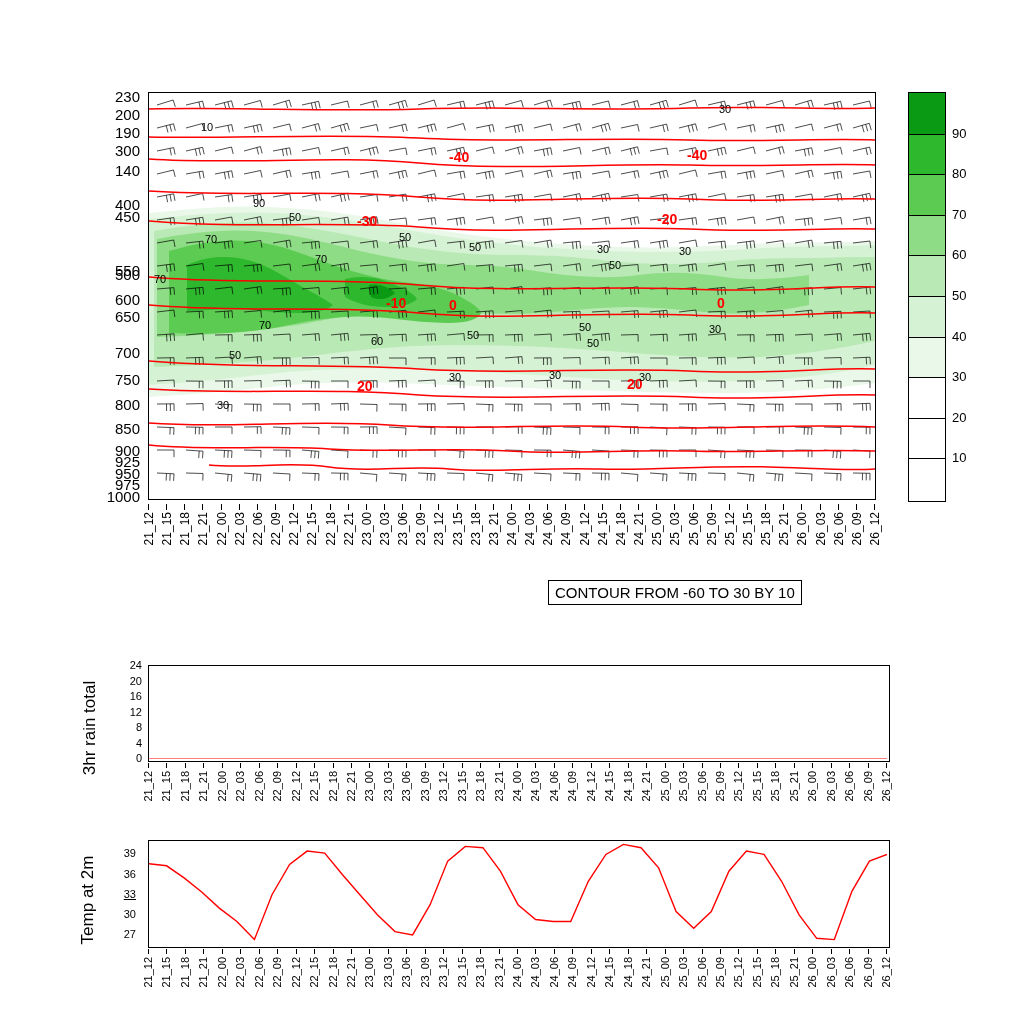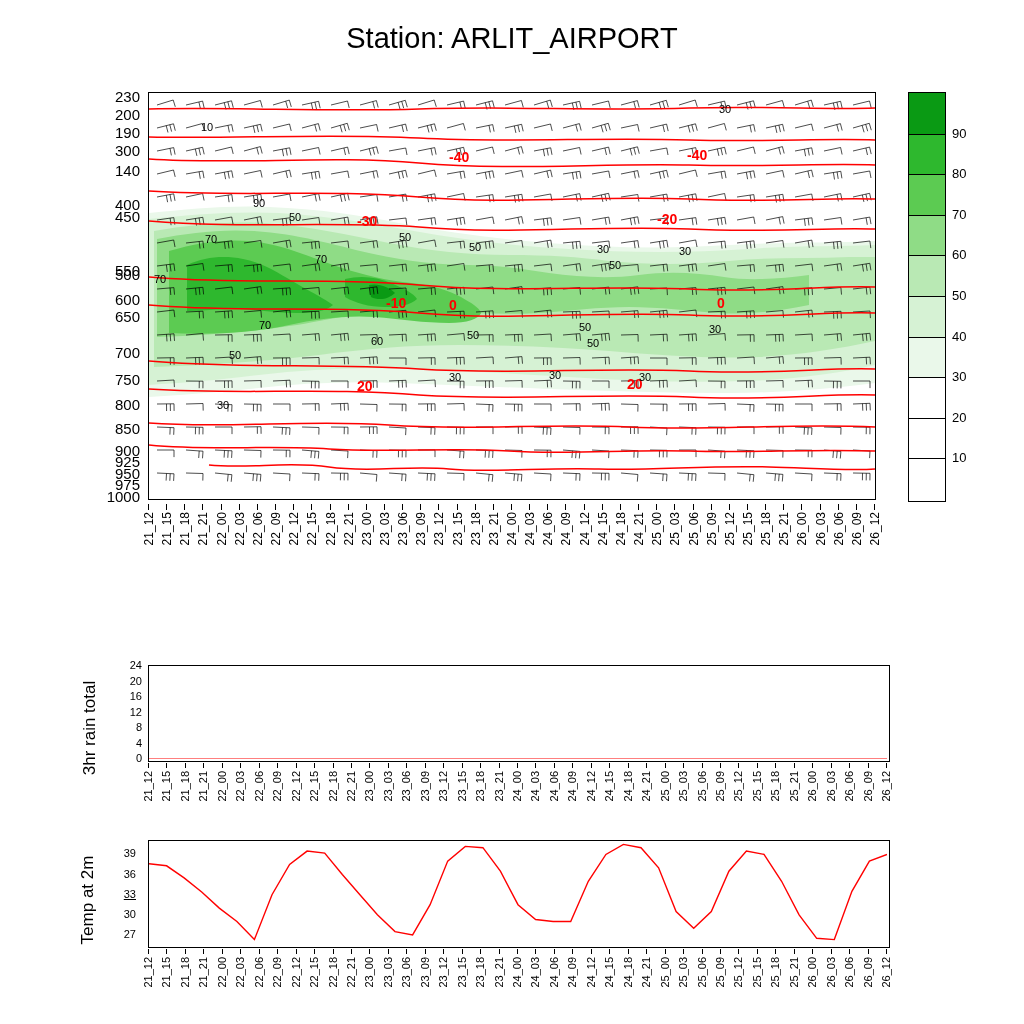--- a/index.html
+++ b/index.html
@@ -54,21 +54,20 @@
   }
   .p-xtickmark{position:absolute;width:1px;background:#000;height:5px;}
 
   svg{display:block;}
 </style>
 </head>
 <body>
 
 <div class="page">
 
-  <div class="title">Station: ARLIT_AIRPORT</div>
 
   <div class="ylabel">Pressure (hPa)</div>
   <div class="xsec-wrap">
     <div class="xsec-frame">
       <svg width="726" height="406" viewBox="0 0 726 406">
         <defs>
           <clipPath id="clipmain">
               <rect x="0" y="0" width="726" height="406"></rect>
             </clipPath>
         </defs>
@@ -283,20 +282,21 @@
       <div class="cbar-lbl" style="position: absolute; left: 952px; top: 416.8px;">20</div>
       <div class="cbar-lbl" style="position: absolute; left: 952px; top: 376.2px;">30</div>
       <div class="cbar-lbl" style="position: absolute; left: 952px; top: 335.6px;">40</div>
       <div class="cbar-lbl" style="position: absolute; left: 952px; top: 295px;">50</div>
       <div class="cbar-lbl" style="position: absolute; left: 952px; top: 254.4px;">60</div>
       <div class="cbar-lbl" style="position: absolute; left: 952px; top: 213.8px;">70</div>
       <div class="cbar-lbl" style="position: absolute; left: 952px; top: 173.2px;">80</div>
       <div class="cbar-lbl" style="position: absolute; left: 952px; top: 132.6px;">90</div>
     </div>
 
+  <div class="contour-note">CONTOUR FROM -60 TO 30 BY 10</div>
 
   <div class="panel-ylabel" style="left:-10px;top:718px;width:200px;">3hr rain total</div>
   <div class="panel" style="left:148px;top:665px;width:740px;height:95px;">
     <svg width="738" height="93" viewBox="0 0 738 93">
       <polyline id="rain-line" fill="none" stroke="#ff0000" stroke-width="1.2" points="0.0,93.0 18.4,93.0 36.9,93.0 55.4,93.0 73.8,93.0 92.3,93.0 110.7,93.0 129.2,93.0 147.6,93.0 166.1,93.0 184.5,93.0 203.0,93.0 221.4,93.0 239.8,93.0 258.3,93.0 276.8,93.0 295.2,93.0 313.6,93.0 332.1,93.0 350.6,93.0 369.0,93.0 387.4,93.0 405.9,93.0 424.3,93.0 442.8,93.0 461.3,93.0 479.7,93.0 498.2,93.0 516.6,93.0 535.0,93.0 553.5,93.0 572.0,93.0 590.4,93.0 608.9,93.0 627.3,93.0 645.8,93.0 664.2,93.0 682.6,93.0 701.1,93.0 719.5,93.0 738.0,93.0"></polyline>
     </svg>
   </div>
   <div id="rain-yticks">
       <div class="p-ytick" style="position: absolute; left: 96px; top: 758px;">0</div>
       <div class="p-ytick" style="position: absolute; left: 96px; top: 742.5px;">4</div>

